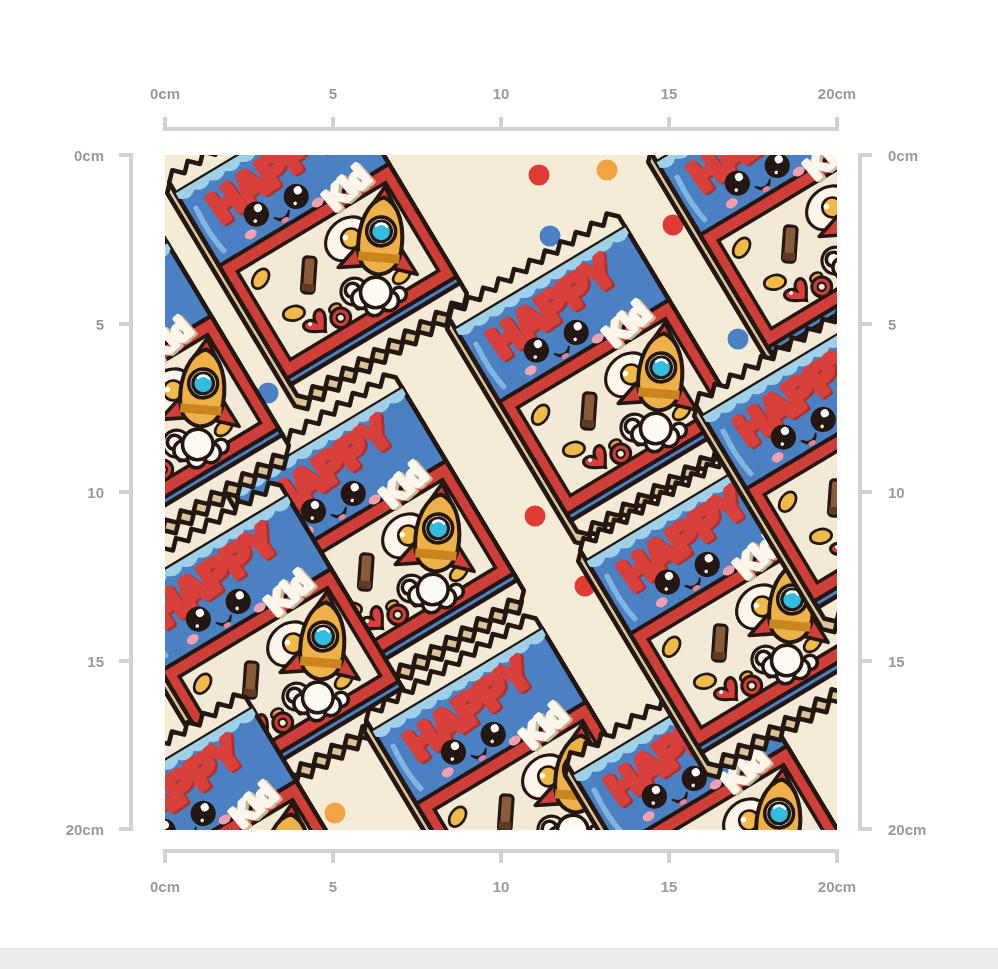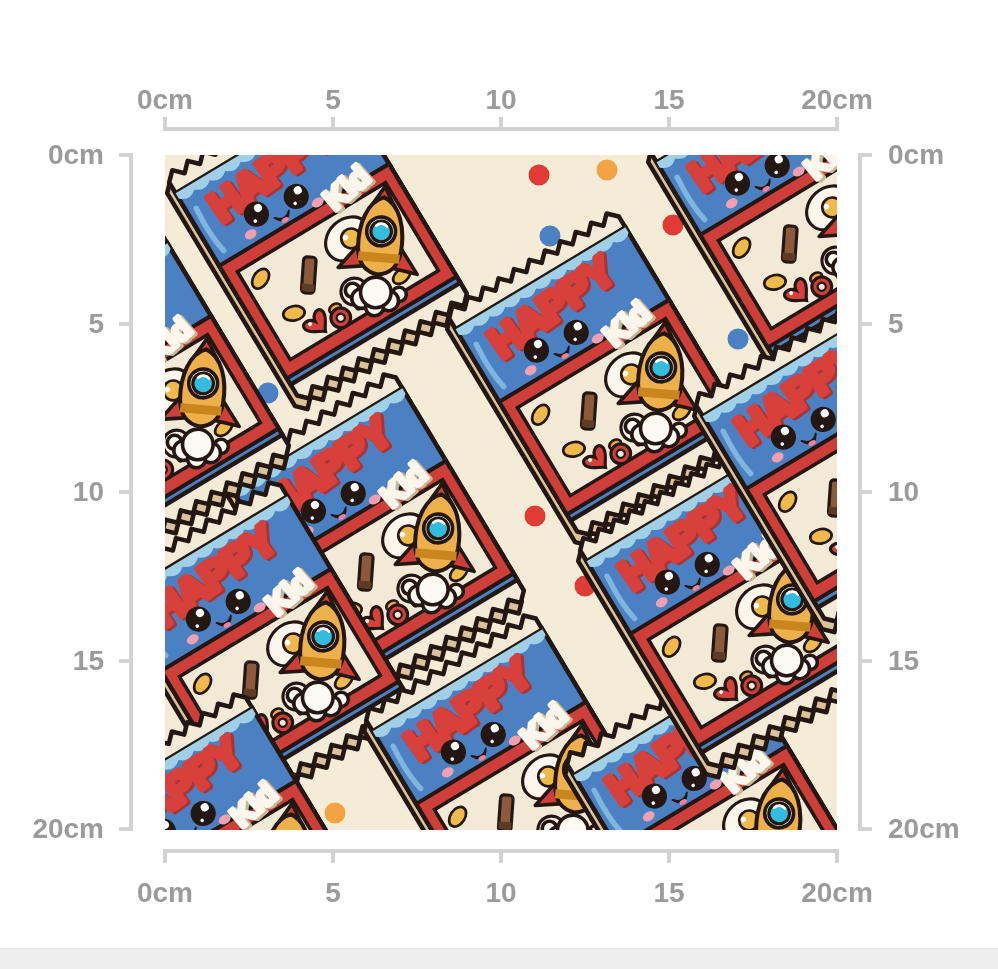--- a/index.html
+++ b/index.html
@@ -2,21 +2,21 @@
 <html><head>
 <meta charset="utf-8">
 <style>
   html,body{margin:0;padding:0;background:#ffffff;}
   .stage{
     position:relative;width:998px;height:969px;overflow:hidden;background:#ffffff;
     font-family:"Liberation Sans", sans-serif;
   }
   
   .ruler-label{
-    position:absolute;color:#9b9b9b;font-weight:bold;font-size:28px;line-height:1;
+    position:absolute;color:#9b9b9b;font-weight:bold;font-size:15px;line-height:1;
     white-space:nowrap;user-select:none;
   }
   .rl-top,.rl-bottom{transform:translateX(-50%);}
   .rl-left{width:74px;text-align:right;transform:translateY(-50%);}
   .rl-right{text-align:left;transform:translateY(-50%);}
   .ruler-line{position:absolute;background:#d2d2d2;}
   .ruler-tick{position:absolute;background:#d2d2d2;}
   .tick-v{width:4px;height:14px;transform:translateX(-50%);}
   .tick-h{width:14px;height:4px;transform:translateY(-50%);}
   

